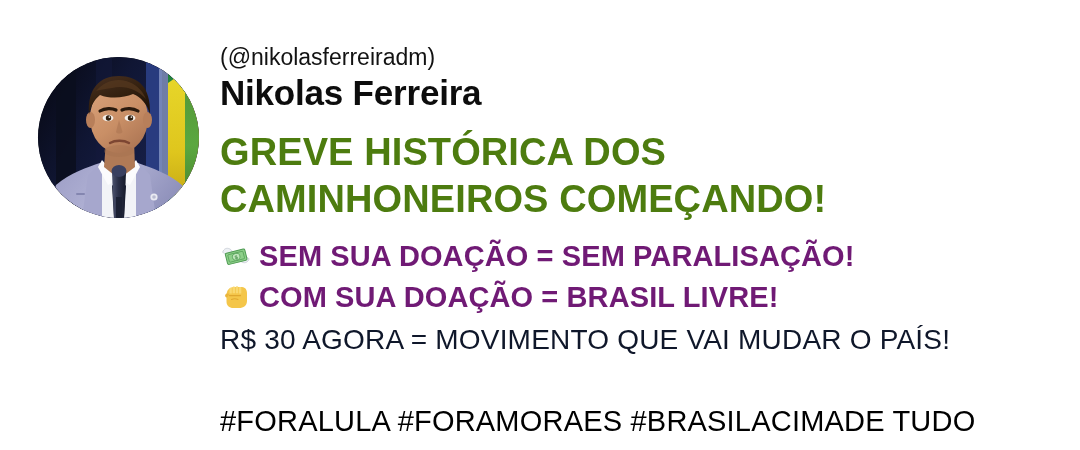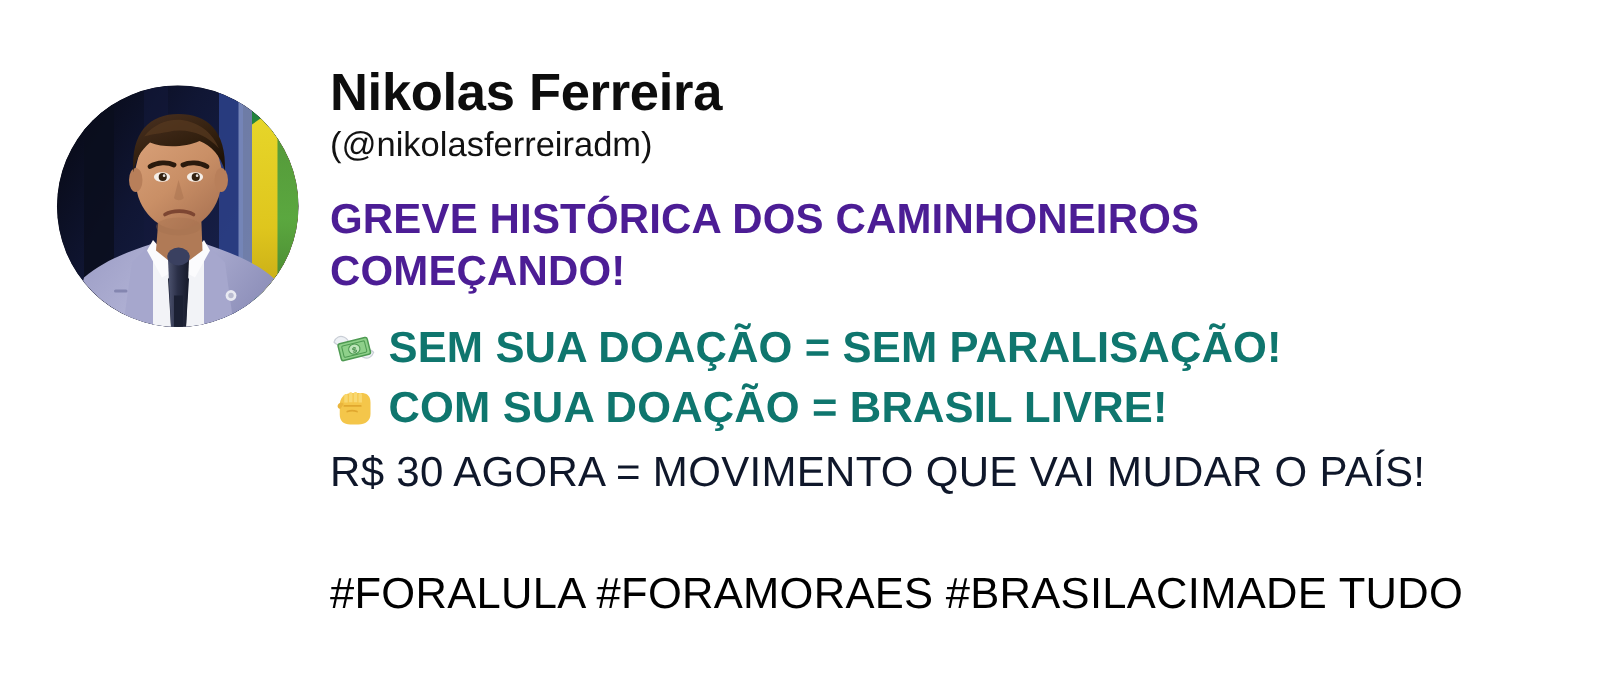--- a/index.html
+++ b/index.html
@@ -54,35 +54,35 @@
     font-size:23px;
     font-weight:400;
     color:#121212;
     line-height:1.3;
     margin-top:1px;
     white-space:nowrap;
   }
 
   #headline {
     margin-top:17px;
-    font-size:28px;
+    font-size:38px;
     font-weight:700;
-    color:#4c1d95;
+    color:#4d7c0f;
     line-height:1.24;
     letter-spacing:0.1px;
     max-width:700px;
   }
 
   .emoji-line {
     display:flex;
     align-items:center;
     gap:7px;
     font-size:29px;
     font-weight:700;
-    color:#0f766e;
+    color:#701a75;
     line-height:1.32;
     letter-spacing:0.1px;
     white-space:nowrap;
   }
   #line-sem { margin-top:14px; }
   #line-com { margin-top:2px;align-items:center; }
 
   .emoji-glyph {
     flex:0 0 auto;
     width:32px;
@@ -219,23 +219,23 @@
 
         <path d="M74 116 C74 110 88 110 88 116 L86 161 L76 161 Z" fill="url(#micGrad)"></path>
         <ellipse cx="81" cy="114" rx="7.5" ry="6" fill="#3a4060"></ellipse>
         <rect x="78" y="140" width="6" height="21" fill="#1b2033"></rect>
       </g>
     </svg>
   </div>
 
   <div id="content">
 
+    <div id="handle">(@nikolasferreiradm)</div>
+
     <div id="display-name">Nikolas Ferreira</div>
-
-    <div id="handle">(@nikolasferreiradm)</div>
 
     <div id="headline">GREVE HISTÓRICA DOS CAMINHONEIROS COMEÇANDO!</div>
 
     <div class="emoji-line" id="line-sem">
       <span class="emoji-glyph">
         <svg viewBox="0 0 32 32" xmlns="http://www.w3.org/2000/svg">
           <g transform="rotate(-14 16 16)">
             <path d="M4 9 C6 6 9 5.5 11.5 7.5 C13 8.8 13.6 10.4 13.2 11.6 L8.5 12 C6 11.6 4.6 10.6 4 9 Z" fill="#eef1f5" stroke="#c9ced6" stroke-width="0.8"></path>
             <path d="M28 22 C26 25 23 25.5 20.5 23.5 C19 22.2 18.4 20.6 18.8 19.4 L23.5 19 C26 19.4 27.4 20.4 28 22 Z" fill="#eef1f5" stroke="#c9ced6" stroke-width="0.8"></path>
             <rect x="6" y="11" width="20" height="11.5" rx="1.4" fill="#8ed08a" stroke="#4e9a52" stroke-width="1"></rect>

